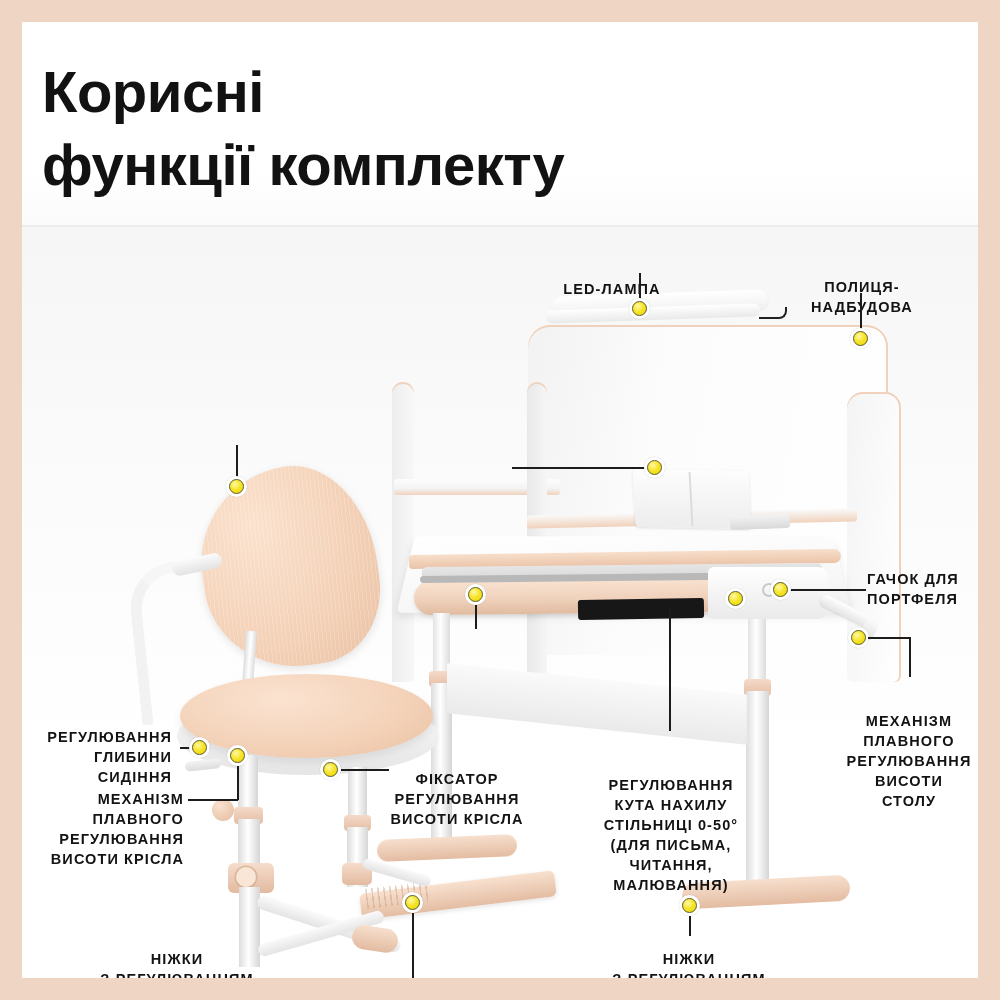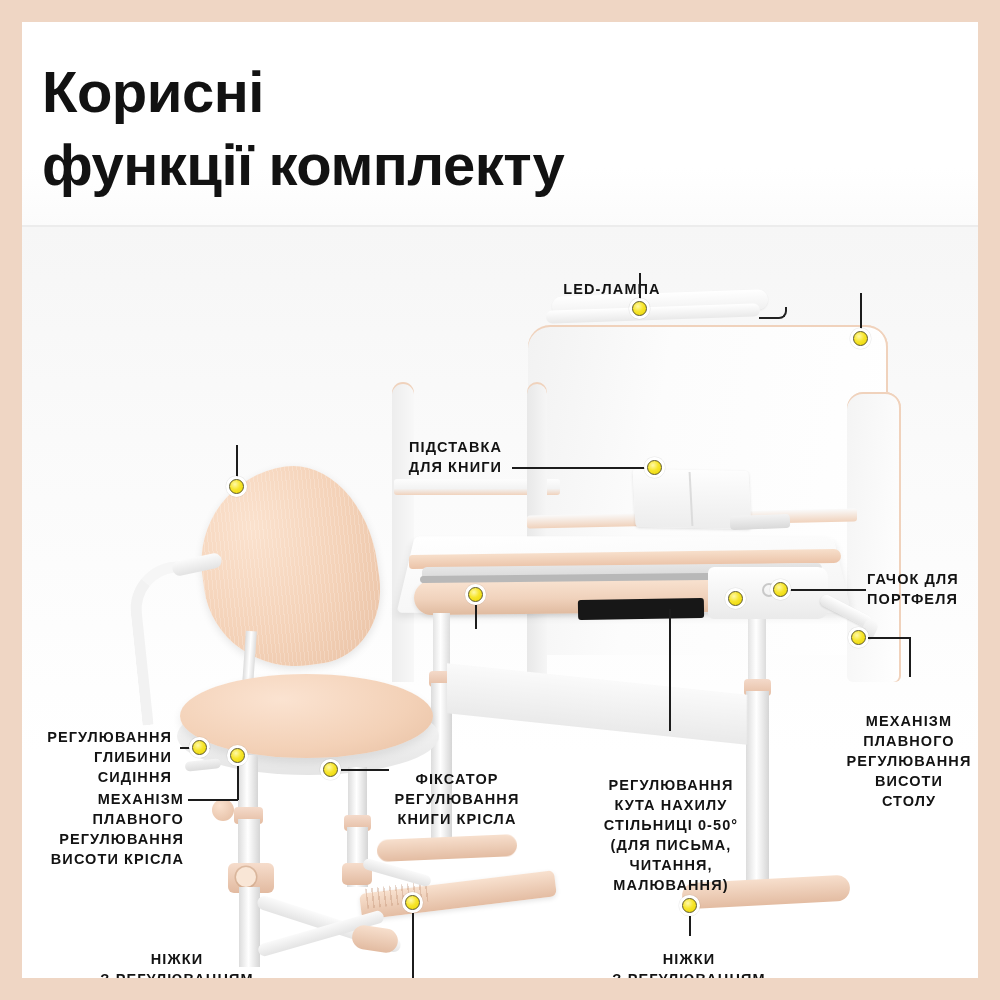--- a/index.html
+++ b/index.html
@@ -273,28 +273,28 @@
                   border-radius:12px;transform:rotate(9deg);"></div>
 
       <div class="pc" style="left:163px;top:533px;width:36px;height:10px;
                   background:linear-gradient(180deg,#f4f4f4,#dcdcdc);
                   border-radius:5px;transform:rotate(-6deg);"></div>
 
       <div class="lbl c" style="left:500px;top:22px;width:180px;">LED-ЛАМПА</div>
       <div class="ln v" style="left:617px;top:46px;height:27px;"></div>
       <div class="dot" style="left:607px;top:71px;"></div>
 
+      <div class="lbl c" style="left:740px;top:20px;width:200px;">ПОЛИЦЯ-
+НАДБУДОВА</div>
       <div class="ln v" style="left:838px;top:66px;height:37px;"></div>
       <div class="dot" style="left:828px;top:101px;"></div>
 
       <div class="ln v" style="left:214px;top:218px;height:33px;"></div>
       <div class="dot" style="left:204px;top:249px;"></div>
 
-      <div class="lbl r" style="left:320px;top:210px;width:160px;">ПІДСТАВКА
-ДЛЯ КНИГИ</div>
       <div class="ln h" style="left:490px;top:240px;width:140px;"></div>
       <div class="dot" style="left:622px;top:230px;"></div>
 
       <div class="lbl l" style="left:845px;top:342px;width:130px;">ГАЧОК ДЛЯ
 ПОРТФЕЛЯ</div>
       <div class="ln h" style="left:768px;top:362px;width:76px;"></div>
       <div class="dot" style="left:748px;top:352px;"></div>
       <div class="dot" style="left:703px;top:361px;"></div>
 
       <div class="dot" style="left:443px;top:357px;"></div>
@@ -320,21 +320,21 @@
       <div class="ln h" style="left:166px;top:572px;width:50px;"></div>
       <div class="lbl r" style="left:0px;top:562px;width:162px;">МЕХАНІЗМ
 ПЛАВНОГО
 РЕГУЛЮВАННЯ
 ВИСОТИ КРІСЛА</div>
 
       <div class="dot" style="left:298px;top:532px;"></div>
       <div class="ln h" style="left:319px;top:542px;width:48px;"></div>
       <div class="lbl c" style="left:355px;top:512px;width:160px;">ФІКСАТОР
 РЕГУЛЮВАННЯ
-КНИГИ КРІСЛА</div>
+ВИСОТИ КРІСЛА</div>
 
       <div class="ln v" style="left:647px;top:382px;height:122px;"></div>
       <div class="lbl c" style="left:567px;top:518px;width:164px;">РЕГУЛЮВАННЯ
 КУТА НАХИЛУ
 СТІЛЬНИЦІ 0-50°
 (ДЛЯ ПИСЬМА,
 ЧИТАННЯ,
 МАЛЮВАННЯ)</div>
 
       <div class="lbl c" style="left:65px;top:685px;width:180px;top:692px;">НІЖКИ

